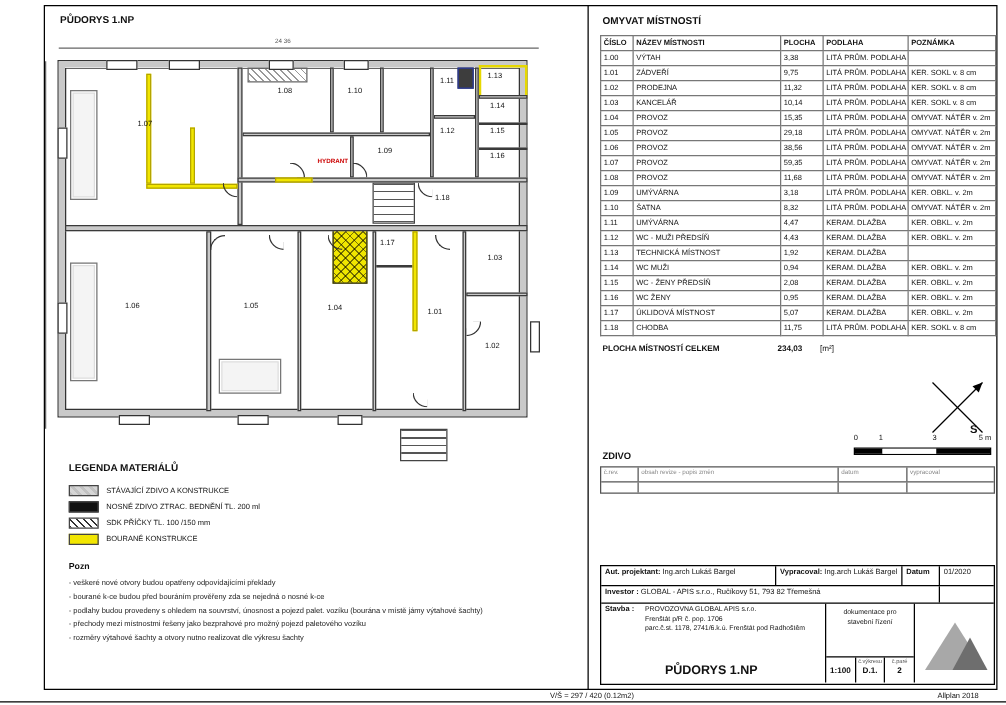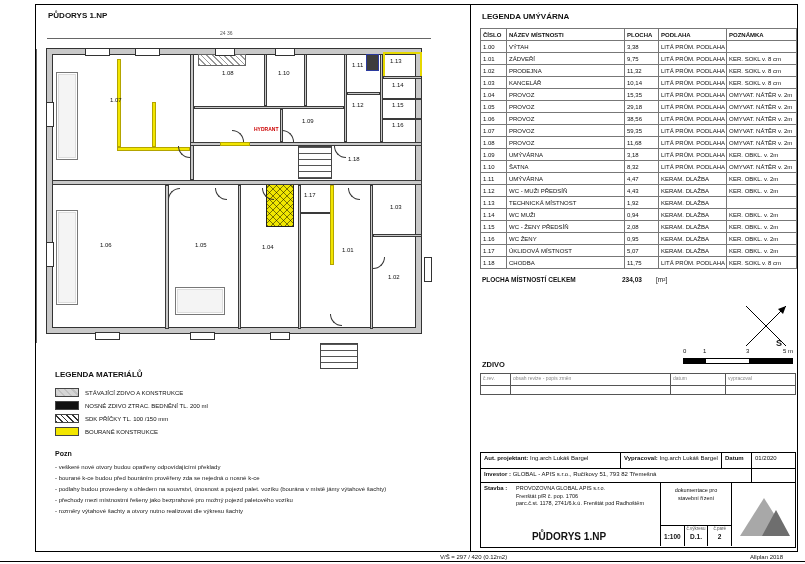--- a/index.html
+++ b/index.html
@@ -189,21 +189,21 @@
       <span class="room-label" style="left: 308px; top: 114px;">1.18</span>
       <span class="room-label" style="left: 264px; top: 150px;">1.17</span>
       <span class="room-label" style="left: 60px; top: 200px;">1.06</span>
       <span class="room-label" style="left: 155px; top: 200px;">1.05</span>
       <span class="room-label" style="left: 222px; top: 202px;">1.04</span>
       <span class="room-label" style="left: 302px; top: 205px;">1.01</span>
       <span class="room-label" style="left: 350px; top: 162px;">1.03</span>
       <span class="room-label" style="left: 348px; top: 232px;">1.02</span>
     </div>
 
-  <div class="legend-title">LEGENDA UMÝVÁRNA</div>
+  <div class="legend-title">OMYVAT MÍSTNOSTÍ</div>
   <table class="rooms-table">
     <colgroup>
       <col style="width:26px">
         <col style="width:118px">
         <col style="width:34px">
         <col style="width:68px">
         <col style="width:70px">
     </colgroup>
     <thead>
       <tr>

